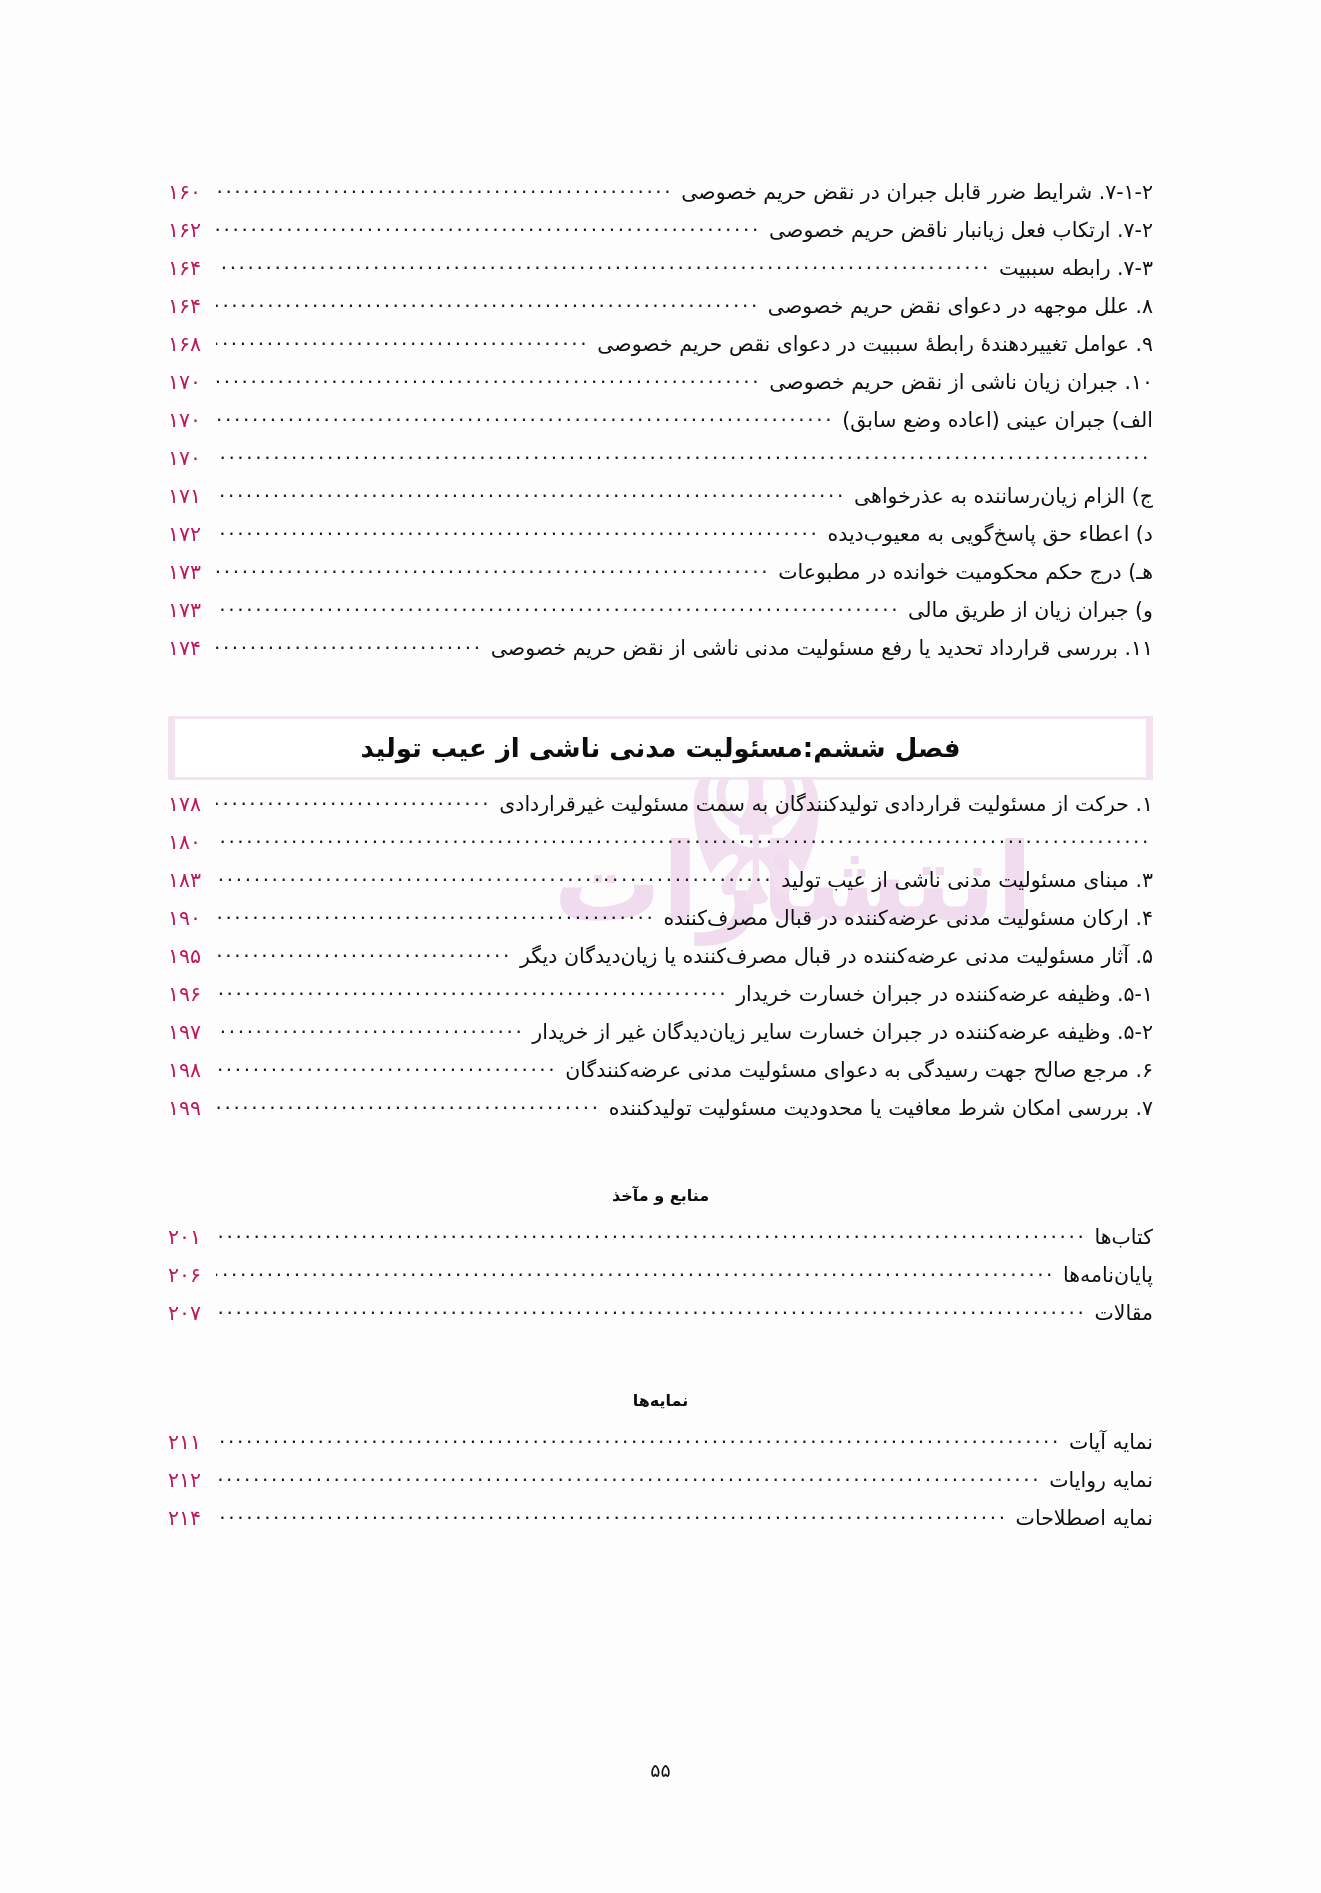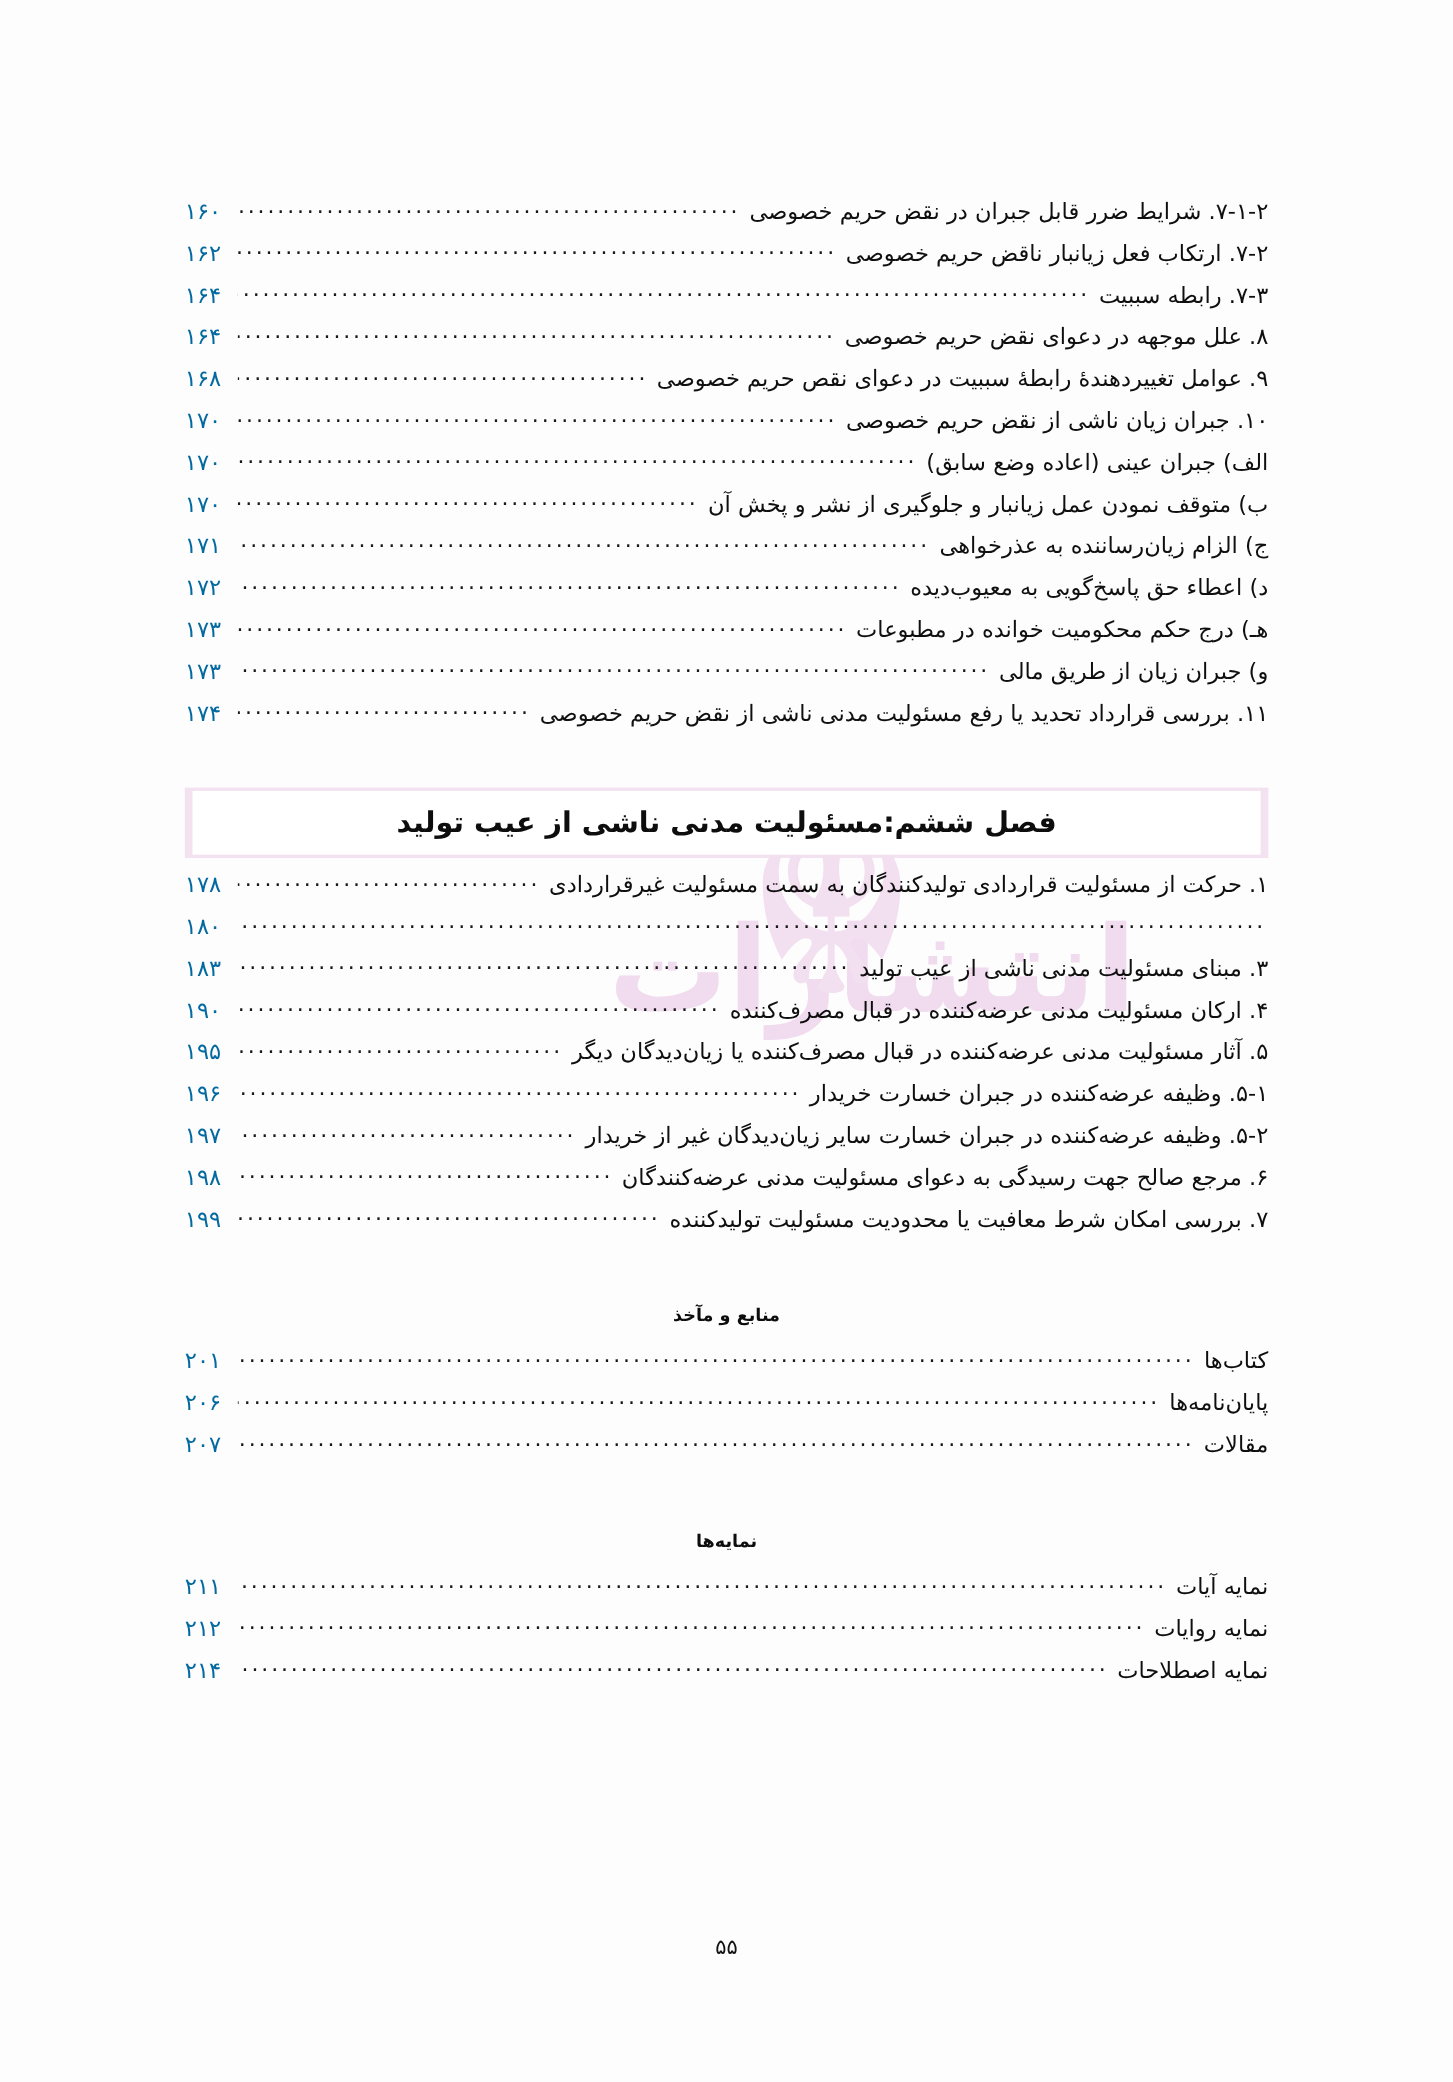--- a/index.html
+++ b/index.html
@@ -68,21 +68,21 @@
     font-size: 20px;
     color: #181818;
     white-space: nowrap;
     overflow: hidden;
   }
 
   .toc-row .pagenum {
     flex: 0 0 auto;
     padding-right: 2px;
     font-size: 20.5px;
-    color: #0369a1;
+    color: #be185d;
     min-width: 44px;
     text-align: left;
     direction: rtl;
   }
 
   
   .chapter-banner {
     position: relative;
     margin-top: 44px;
     margin-bottom: 10px;
@@ -200,21 +200,20 @@
           <span class="title">۱۰. جبران زیان ناشی از نقض حریم خصوصی</span>
           <span class="leader"></span>
           <span class="pagenum">۱۷۰</span>
         </div>
         <div class="toc-row">
           <span class="title">الف) جبران عینی (اعاده وضع سابق)</span>
           <span class="leader"></span>
           <span class="pagenum">۱۷۰</span>
         </div>
         <div class="toc-row">
-          <span class="title">ب) متوقف نمودن عمل زیانبار و جلوگیری از نشر و پخش آن</span>
           <span class="leader"></span>
           <span class="pagenum">۱۷۰</span>
         </div>
         <div class="toc-row">
           <span class="title">ج) الزام زیان‌رساننده به عذرخواهی</span>
           <span class="leader"></span>
           <span class="pagenum">۱۷۱</span>
         </div>
         <div class="toc-row">
           <span class="title">د) اعطاء حق پاسخ‌گویی به معیوب‌دیده</span>

